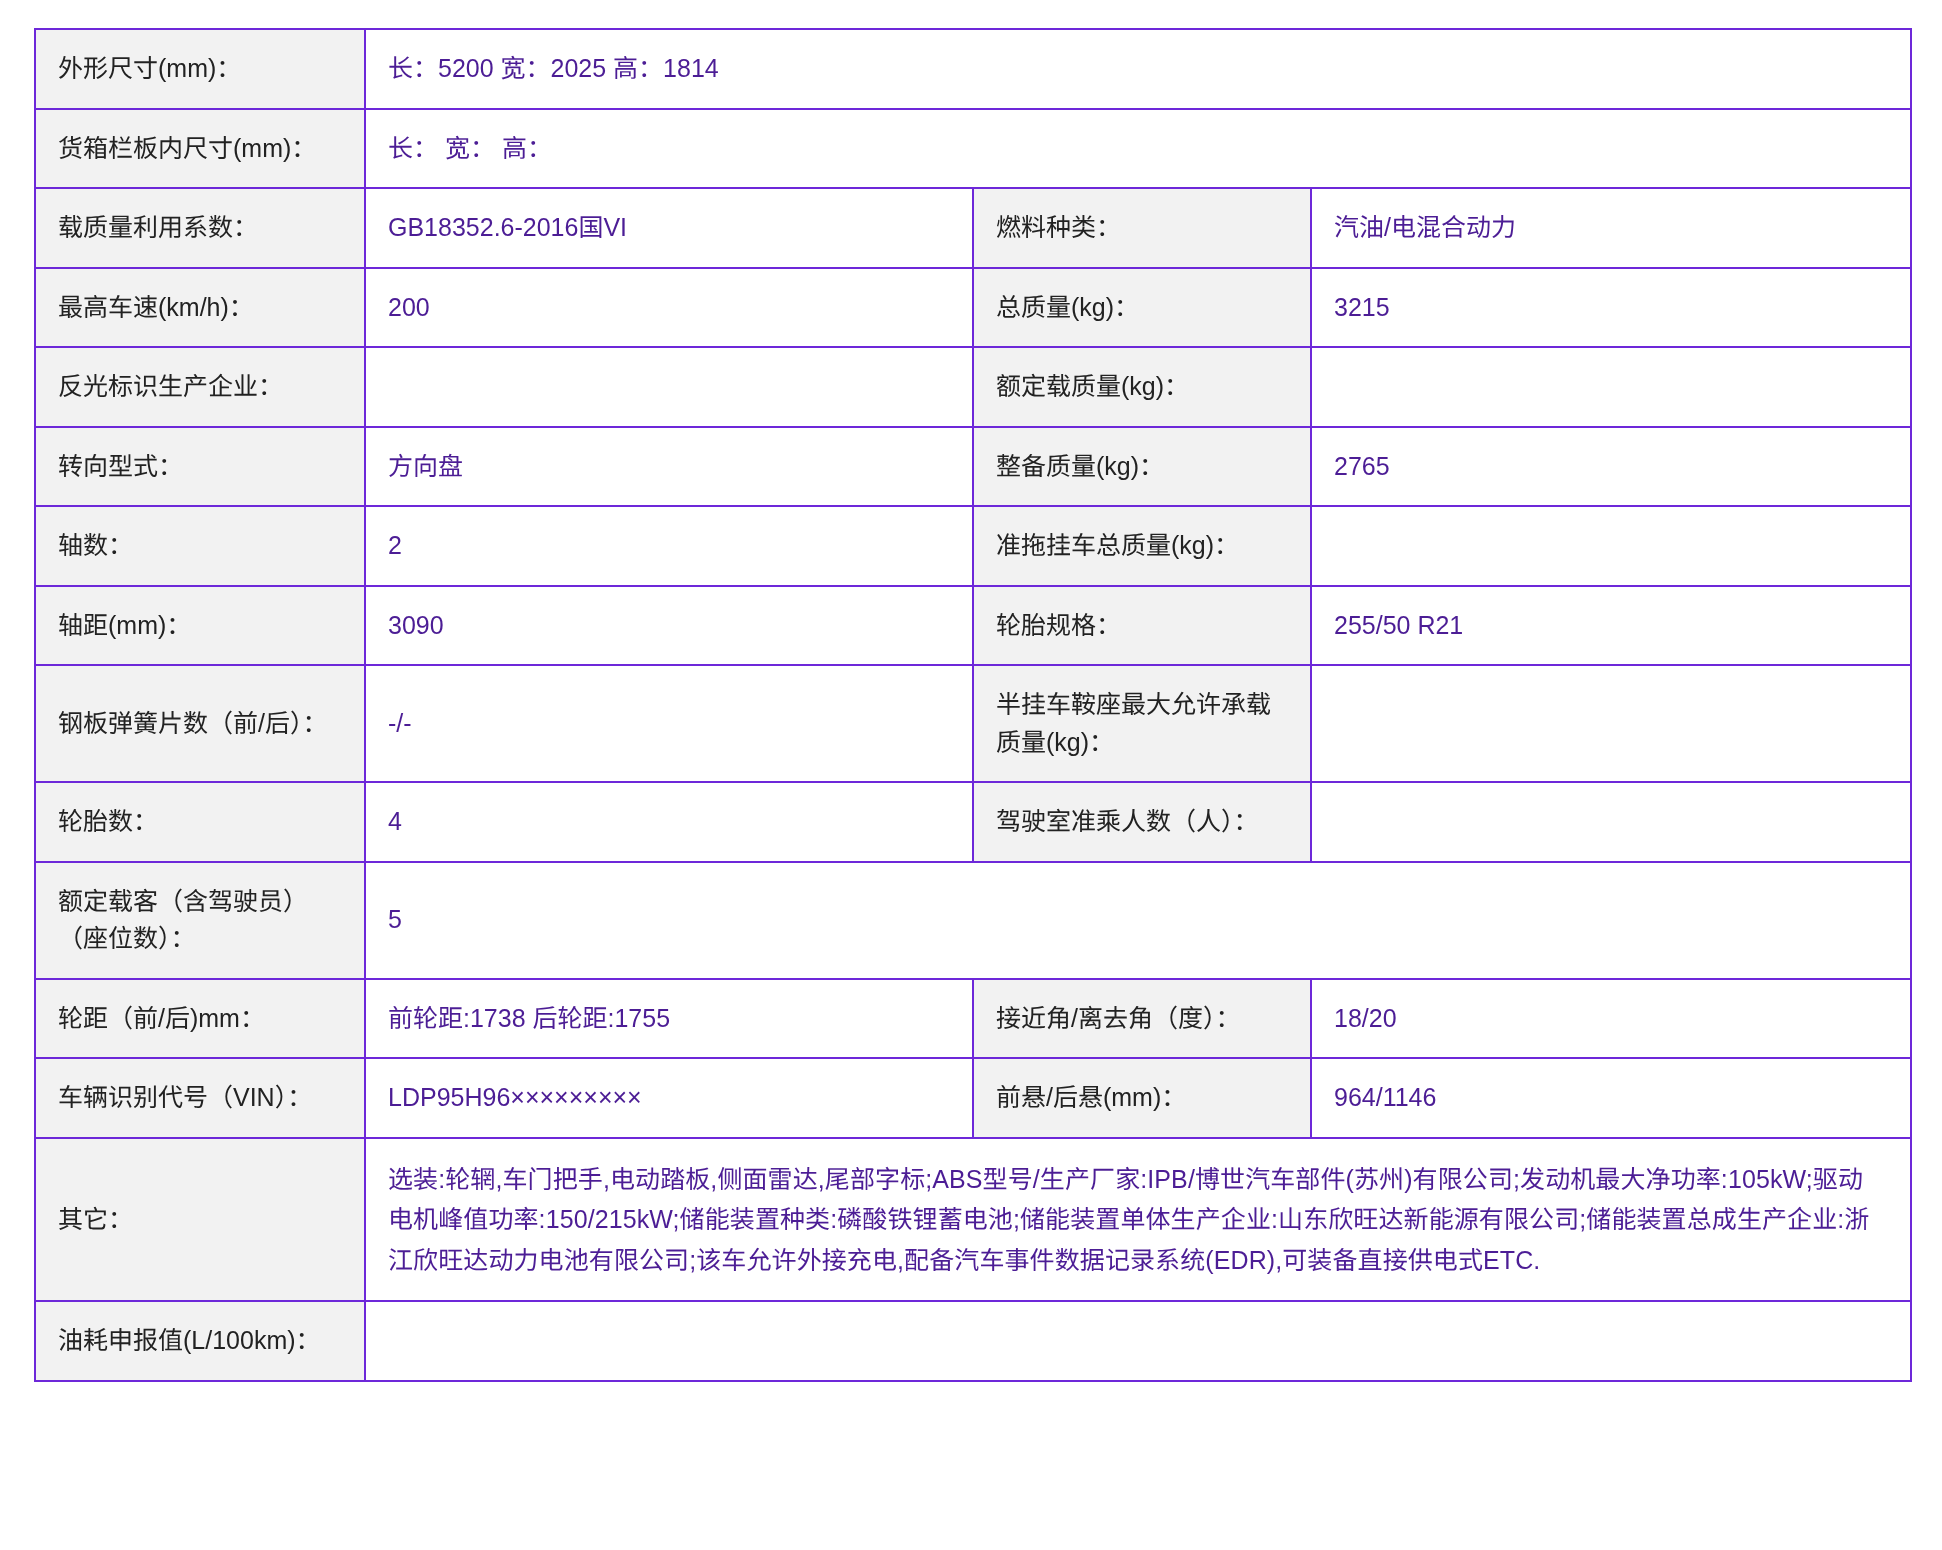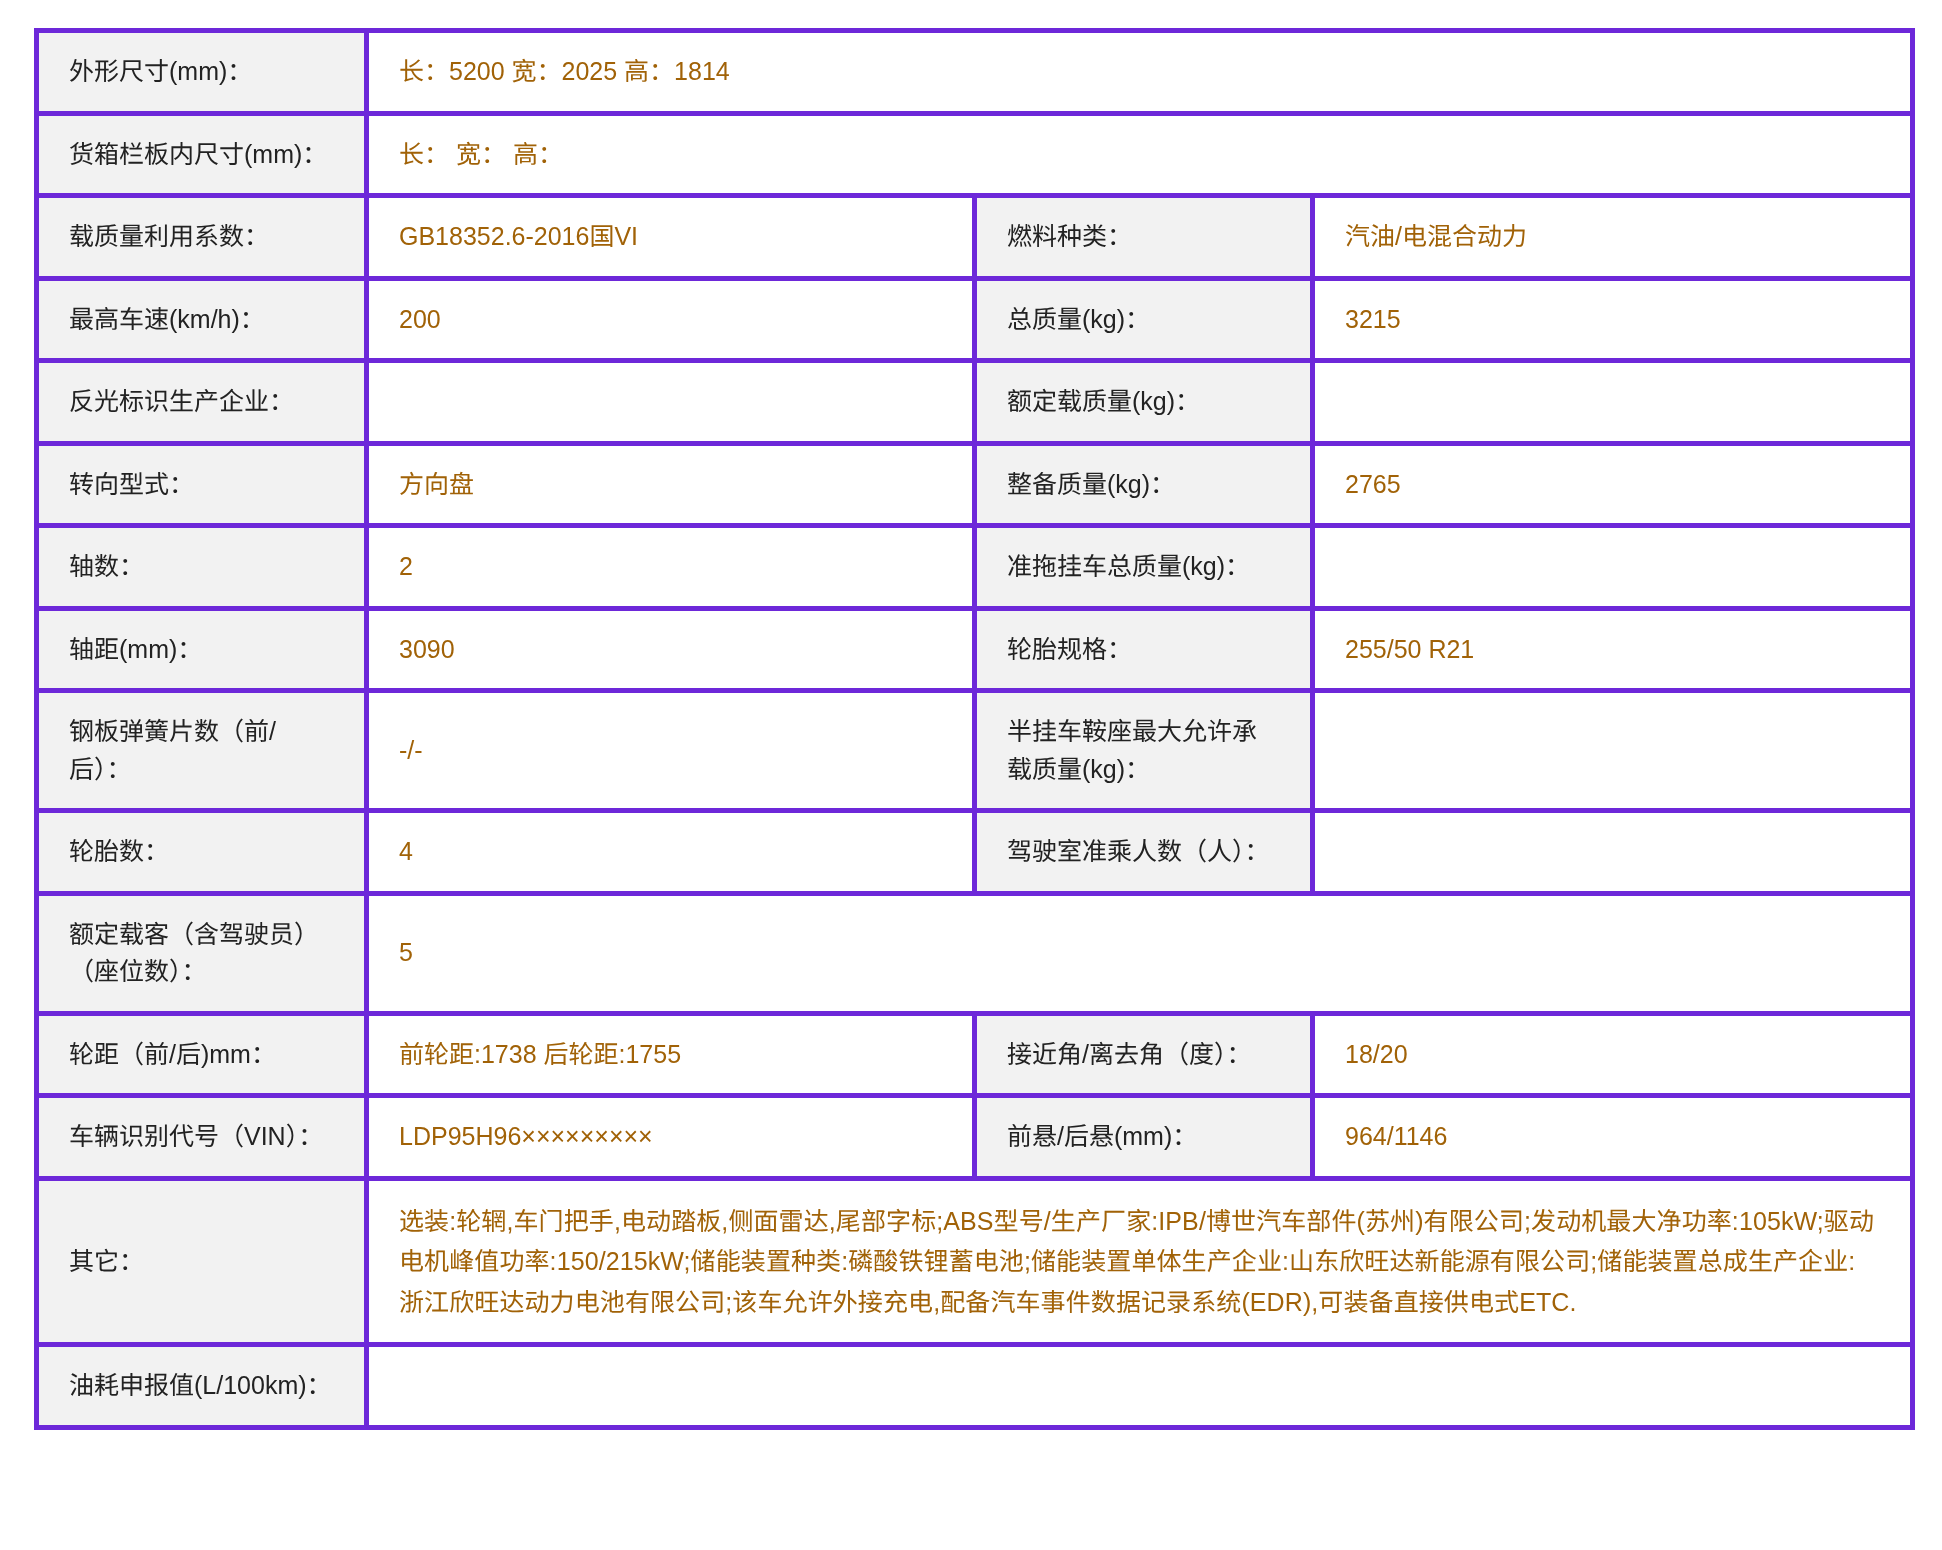--- a/index.html
+++ b/index.html
@@ -21,33 +21,33 @@
     padding: 28px 34px 0 34px;
   }
   table.spec {
     border-collapse: collapse;
     width: 1876px;
     table-layout: fixed;
     font-size: 25px;
     line-height: 1.5;
   }
   table.spec td {
-    border: 5px solid #6d28d9;
-    padding: 20px 30px;
+    border: 2px solid #6d28d9;
+    padding: 20px 22px;
     vertical-align: middle;
     word-break: break-all;
   }
   td.label {
     background: #f2f2f2;
     color: #222222;
     width: 330px;
   }
   td.value {
     background: #ffffff;
-    color: #a16207;
+    color: #4c1d95;
   }
   .other-text {
     line-height: 1.62;
     font-size: 25px;
     letter-spacing: 0.1px;
   }
   .col-a { width: 330px; }
   .col-b { width: 608px; }
   .col-c { width: 338px; }
   .col-d { width: 600px; }

